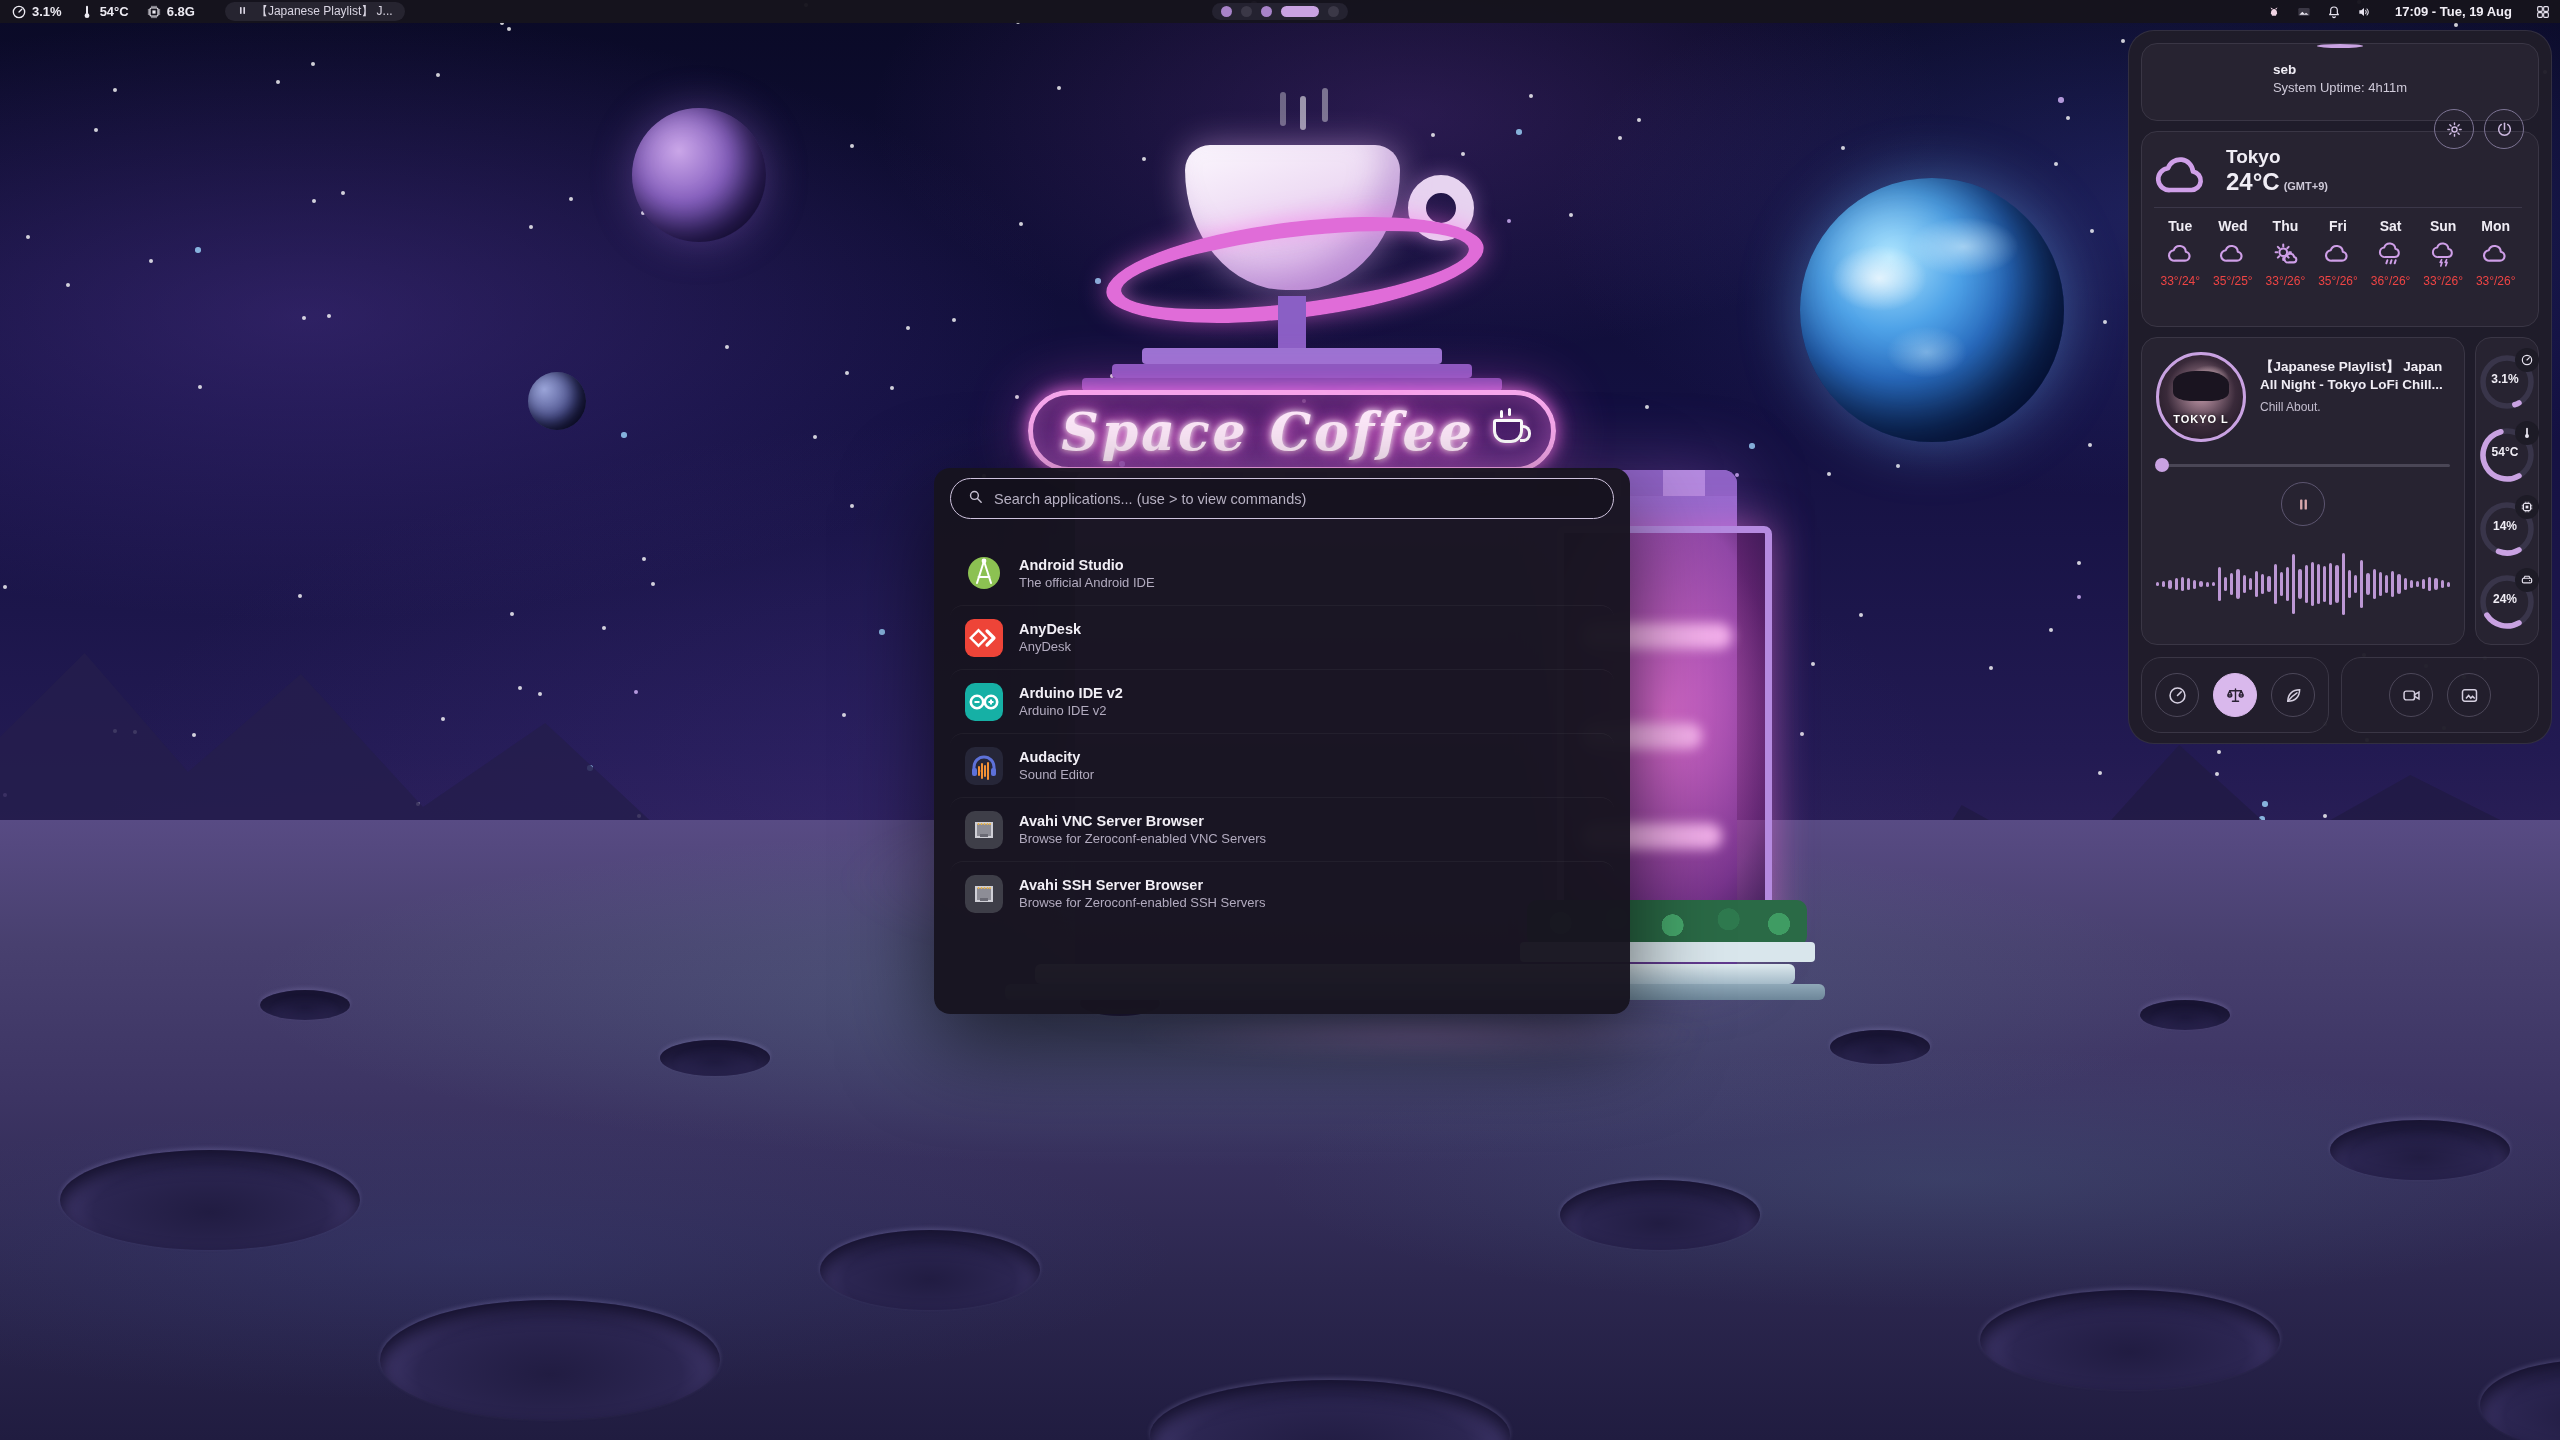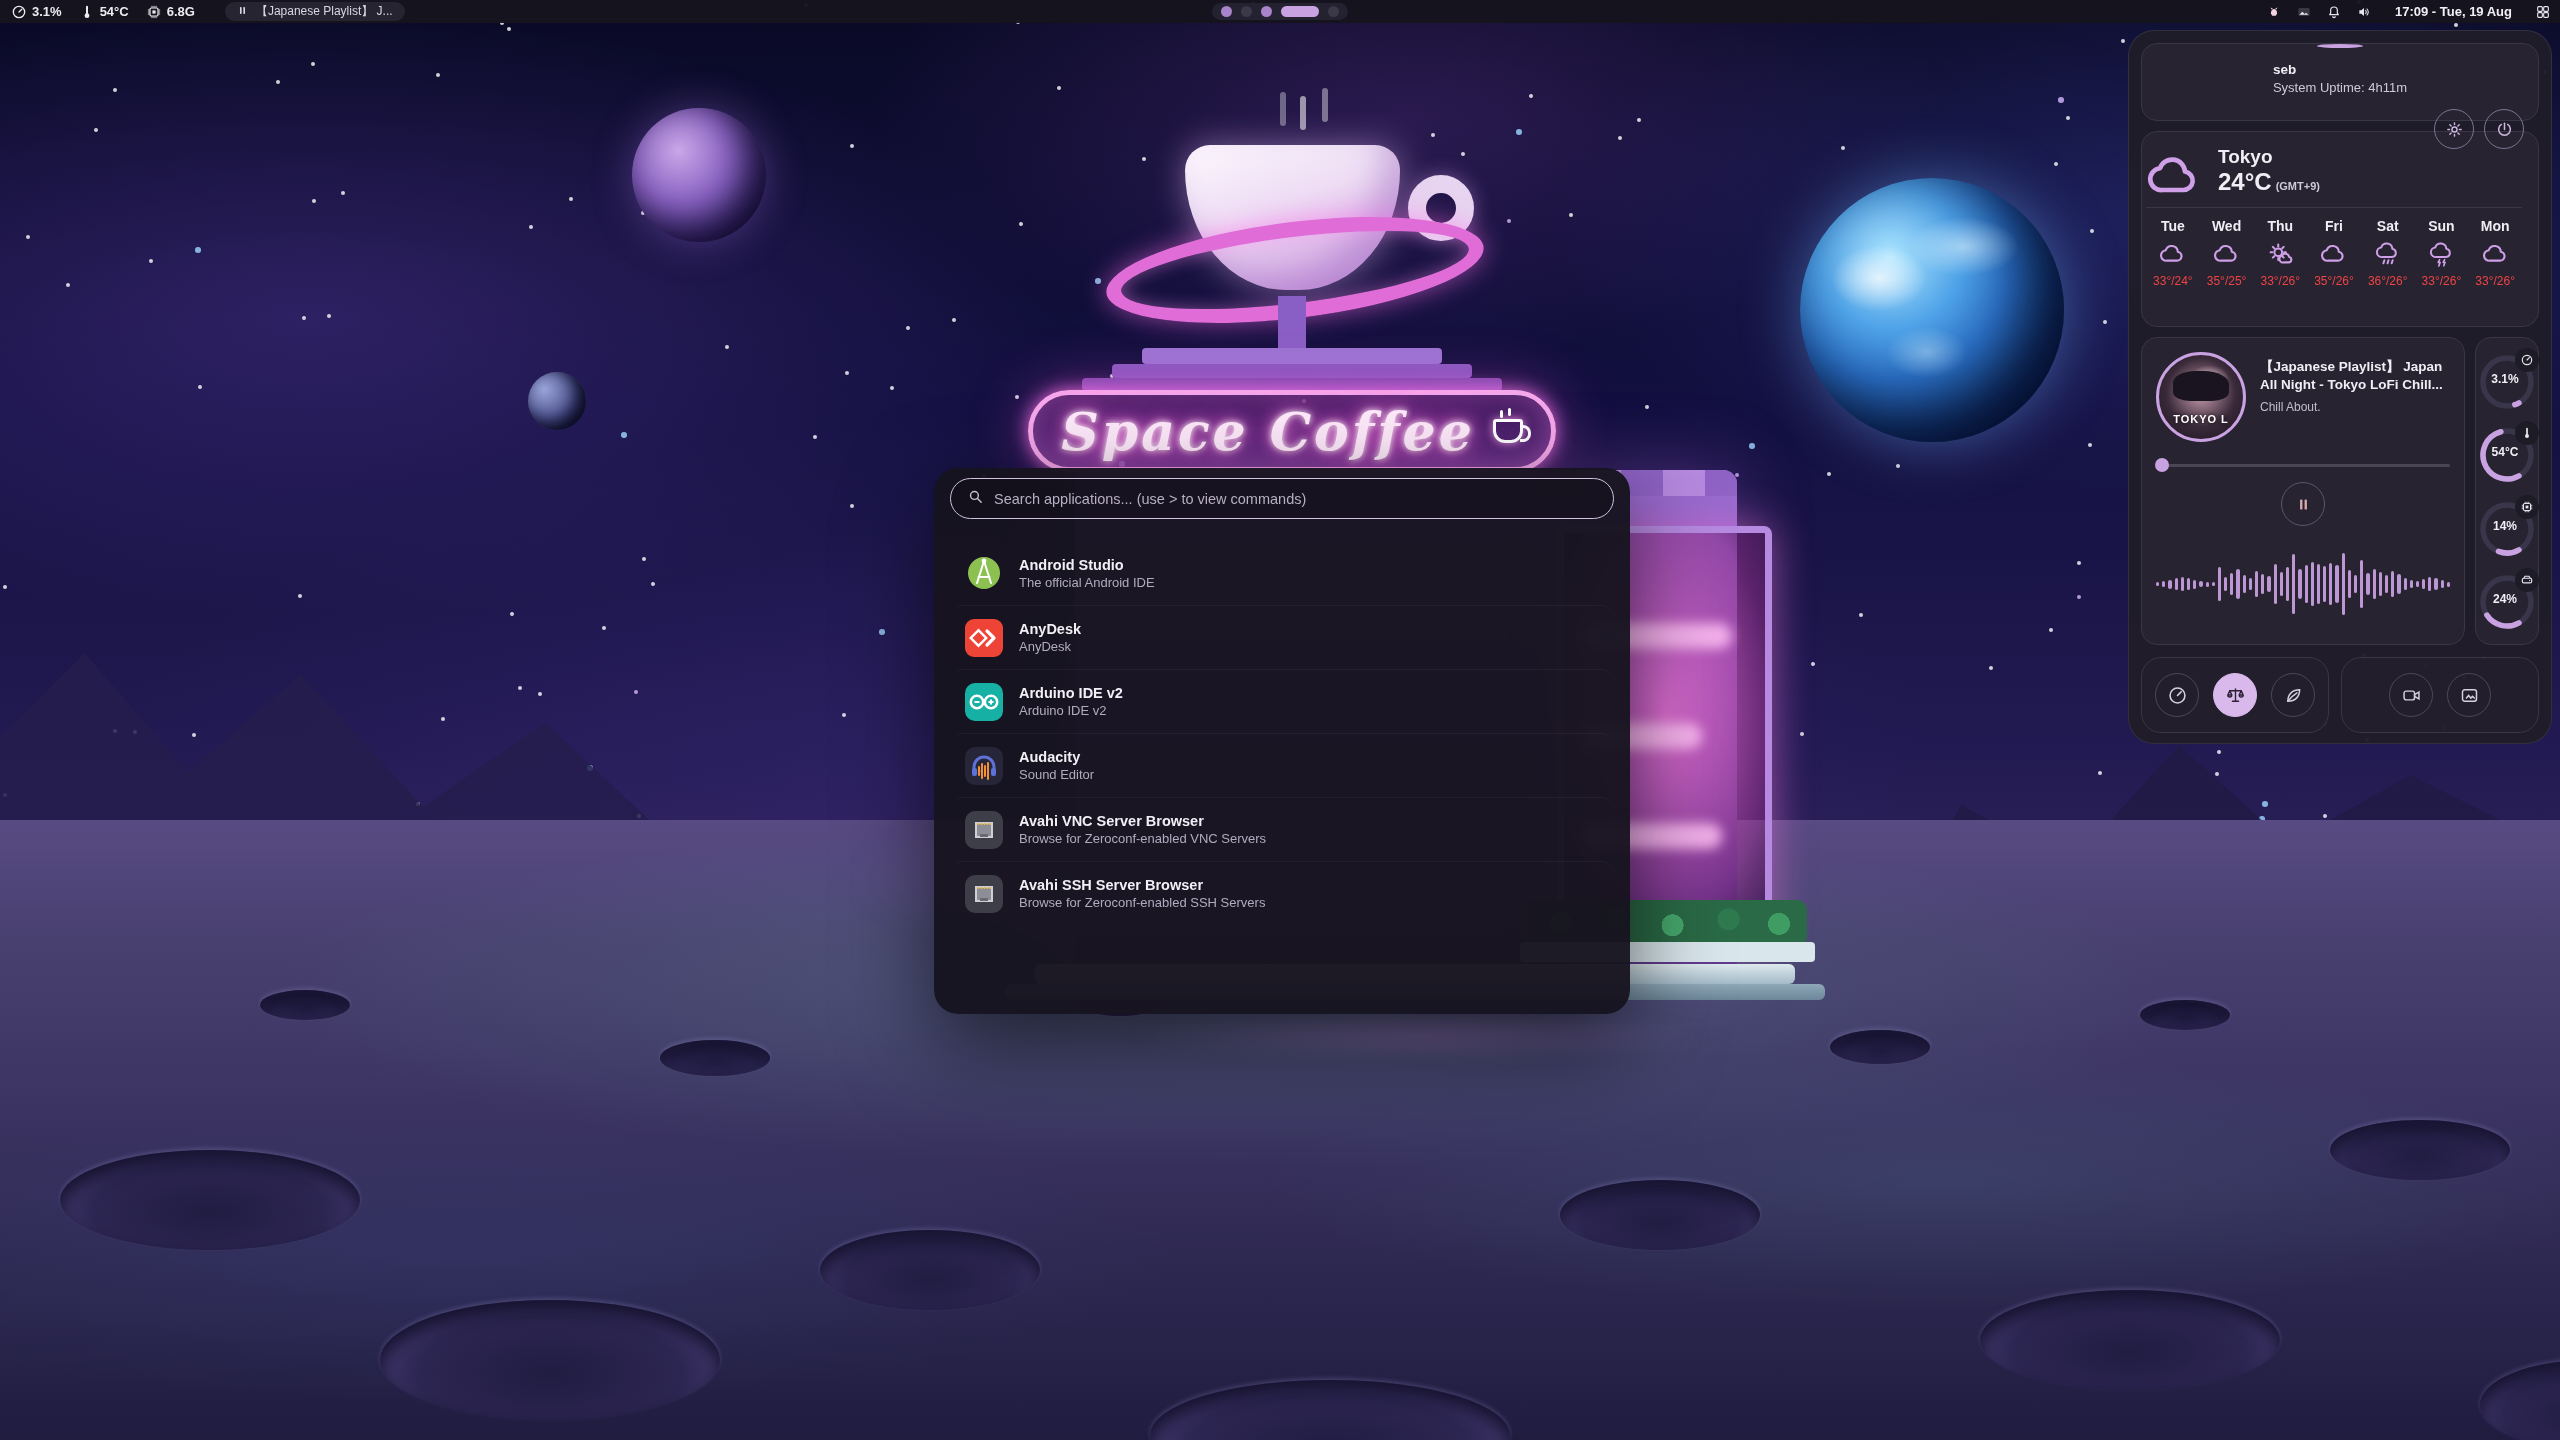--- a/index.html
+++ b/index.html
@@ -116,21 +116,21 @@
   .ws-dot { width:11px; height:11px; border-radius:6px; background:#3b3847; }
   .ws-dot.occupied { background:#a883c9; }
   .ws-dot.active { width:38px; background:#c9a2e2; }
   .tb-right { margin-left:auto; display:flex; align-items:center; gap:12px; padding-right:8px; }
   .tb-icon { width:18px; height:18px; display:flex; align-items:center; justify-content:center; }
   .tb-icon svg { width:16px; height:16px; }
   .tb-clock { font-size:13px; font-weight:bold; padding:0 10px; color:#f1eef6; }
 
   
   #launcher { position:absolute; left:934px; top:468px; width:696px; height:546px; z-index:30;
-    background:rgba(23,20,31,.97); border-radius:24px; box-shadow:0 30px 90px rgba(0,0,0,.6);
+    background:rgba(23,20,31,.97); border-radius:16px; box-shadow:0 30px 90px rgba(0,0,0,.6);
     padding:10px 16px 0 16px; }
   #search-box { height:41px; border:1.5px solid #cfc3de; border-radius:21px; display:flex; align-items:center;
     gap:10px; padding:0 16px; background:rgba(16,13,22,.4); }
   #search-box svg { width:17px; height:17px; flex:0 0 auto; }
   #search-input { flex:1; background:transparent; border:none; outline:none; color:#e8e4f0;
     font-size:14.5px; font-family:inherit; }
   #search-input::placeholder { color:#b6b0c2; }
   #app-list { margin-top:22px; }
   .app-item { height:64px; display:flex; align-items:center; gap:15px; padding:0 14px; border-radius:13px; }
   .app-item + .app-item { border-top:1px solid rgba(255,255,255,.045); }
@@ -153,21 +153,21 @@
   #avatar { width:46px; height:46px; border-radius:50%; border:2px solid #c9a2e2;
     background:radial-gradient(circle at 35% 40%, #6b3a1e 0%, #3a1f14 40%, #16100f 75%, #0d0a0b 100%); }
   .user-text { display:flex; flex-direction:column; gap:3px; }
   .user-name { font-size:13.5px; font-weight:bold; }
   .user-uptime { font-size:13px; color:#cfcad9; }
   .user-actions { margin-left:auto; display:flex; gap:10px; }
   .round-btn { width:40px; height:40px; border-radius:50%; border:1px solid #7d7494; background:transparent;
     display:flex; align-items:center; justify-content:center; color:#cdb9e0; cursor:pointer; }
   .round-btn svg { width:19px; height:19px; }
 
-  #weather-card { margin-top:10px; height:196px; padding:14px 16px 10px 4px; }
+  #weather-card { margin-top:10px; height:196px; padding:14px 16px 10px 12px; }
   .weather-head { display:flex; align-items:center; gap:16px; }
   .weather-head .big-cloud { width:56px; height:46px; color:#cf9fe8; }
   .weather-city { font-size:19px; font-weight:bold; line-height:1.15; }
   .weather-temp { font-size:24px; font-weight:bold; }
   .weather-tz { font-size:11px; font-weight:bold; color:#cfcad9; margin-left:4px; }
   .weather-div { height:1px; background:#3b3749; margin:11px 0 10px 0; }
   #weather-days { display:grid; grid-template-columns:repeat(7,1fr); text-align:center; }
   .wday-name { font-size:14px; font-weight:bold; margin-bottom:7px; }
   .wday-icon { height:28px; color:#cf9fe8; display:flex; align-items:center; justify-content:center; }
   .wday-icon svg { width:27px; height:27px; }

